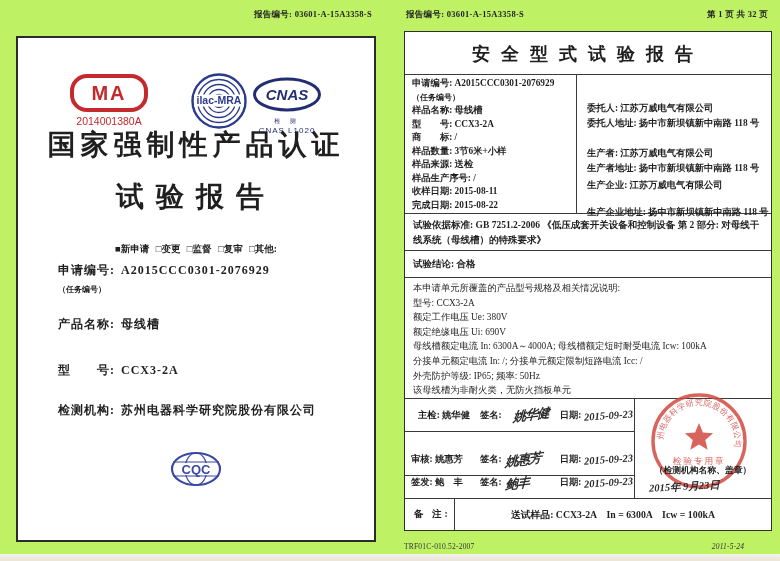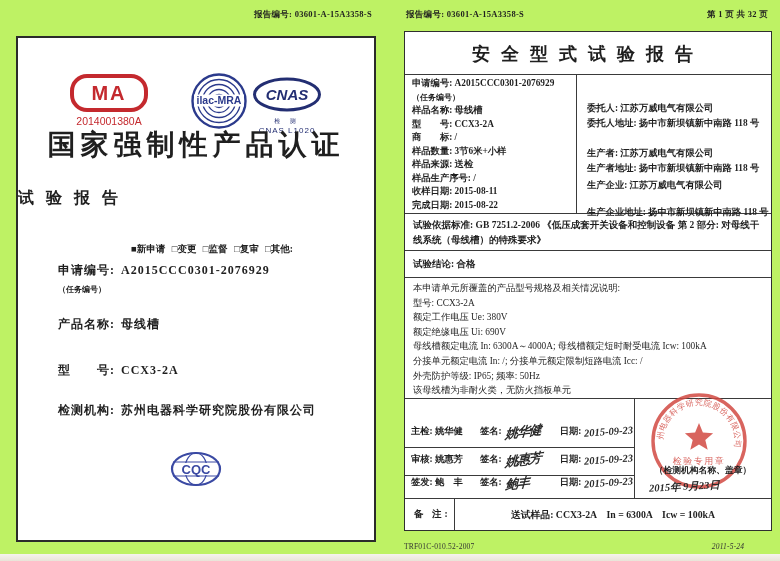--- a/index.html
+++ b/index.html
@@ -16,24 +16,24 @@
            display:flex;align-items:center;justify-content:center;}
   .cma-box span{font-size:20px;font-weight:bold;color:#c4292e;letter-spacing:2px;
                 font-family:"Liberation Sans",sans-serif;}
   .cma-num{margin-top:3px;font-size:10.5px;color:#c4292e;font-family:"Liberation Sans",sans-serif;}
   .ilac{position:absolute;left:172px;top:34px;}
   .cnas{position:absolute;left:233px;top:39px;width:72px;text-align:center;color:#232e72;}
   .cnas-sub{font-size:6px;letter-spacing:4px;margin-top:1px;}
   .cnas-code{font-size:8px;letter-spacing:1px;font-family:"Liberation Sans",sans-serif;}
   .titleL1{position:absolute;left:0;top:88px;width:100%;text-align:center;
            font-size:28px;font-weight:bold;letter-spacing:5px;}
-  .titleL2{position:absolute;left:0;top:150px;width:100%;
-           font-size:16px;font-weight:bold;letter-spacing:12px;}
+  .titleL2{position:absolute;left:0;top:140px;width:100%;text-align:center;
+           font-size:28px;font-weight:bold;letter-spacing:12px;}
   .chk{position:absolute;left:0;top:205px;width:100%;text-align:center;
-       font-size:9.5px;font-weight:bold;word-spacing:4px;padding-left:16px;}
+       font-size:9.5px;font-weight:bold;word-spacing:4px;}
   .fld{position:absolute;left:40px;font-size:12px;font-weight:bold;letter-spacing:1px;}
   .fld .flab{margin-right:6px;}
   .note{position:absolute;left:40px;top:246px;font-size:8px;font-weight:bold;}
   .cqc{position:absolute;left:152px;top:412px;}
   
   .pageR{position:absolute;left:404px;top:31px;width:366px;height:498px;background:#fff;
          border:1.5px solid #2f2f2f;}
   .r-title{position:absolute;left:0;top:0;width:100%;height:42px;line-height:44px;
            border-bottom:1.4px solid #3a3a3a;text-align:center;
            font-size:18px;font-weight:bold;letter-spacing:11px;}
@@ -44,21 +44,21 @@
           font-size:9.3px;line-height:13.5px;font-weight:bold;}
   .info-r{position:absolute;left:174px;top:0;right:0;height:100%;}
   .rline{position:absolute;left:8px;font-size:9.3px;font-weight:bold;white-space:nowrap;margin-top:16px;}
   .sec-std{top:182px;height:37px;padding:4px 8px;font-size:9.5px;line-height:14.6px;font-weight:bold;}
   .sec-con{top:219px;height:27px;padding:7px 0 0 8px;font-size:9.5px;font-weight:bold;}
   .sec-cov{top:246px;height:121px;padding:3px 8px;font-size:9.3px;line-height:14.6px;font-weight:normal;}
   .sec-sig{top:367px;height:100px;border-bottom:1.4px solid #3a3a3a;}
   .srow{position:absolute;left:0;width:229px;height:33px;box-sizing:border-box;
         display:flex;align-items:center;gap:3px;padding-left:6px;
         font-size:9.3px;font-weight:bold;white-space:nowrap;}
-  .srow1{top:16px;border-bottom:1.4px solid #3a3a3a;}
+  .srow1{top:0;border-bottom:1.4px solid #3a3a3a;text-align:center;}
   .srow2{top:44px;border-bottom:1.4px solid #3a3a3a;}
   .srow3{top:66.8px;height:33px;}
   .srow .role{width:66px;}
   .scribble{display:inline-block;font-style:italic;font-weight:bold;font-size:13px;
             letter-spacing:-1px;transform:rotate(-7deg) skewX(-10deg);color:#2b2b2b;width:52px;}
   .hand{display:inline-block;font-style:italic;font-weight:bold;font-size:10.5px;
         transform:rotate(-4deg);color:#2b2b2b;}
   .stamp-cell{position:absolute;left:229px;top:0;width:136px;height:100px;
               border-left:1.4px solid #3a3a3a;}
   .stampsvg{position:absolute;left:10px;top:-10px;}

